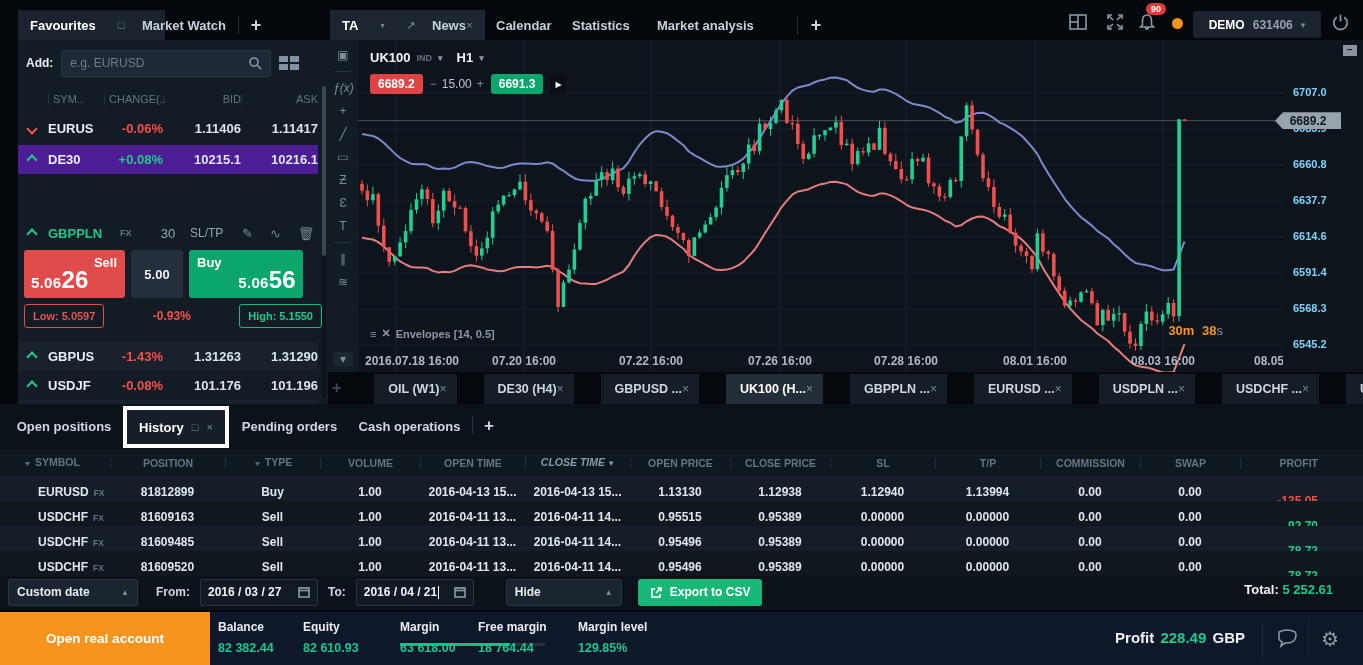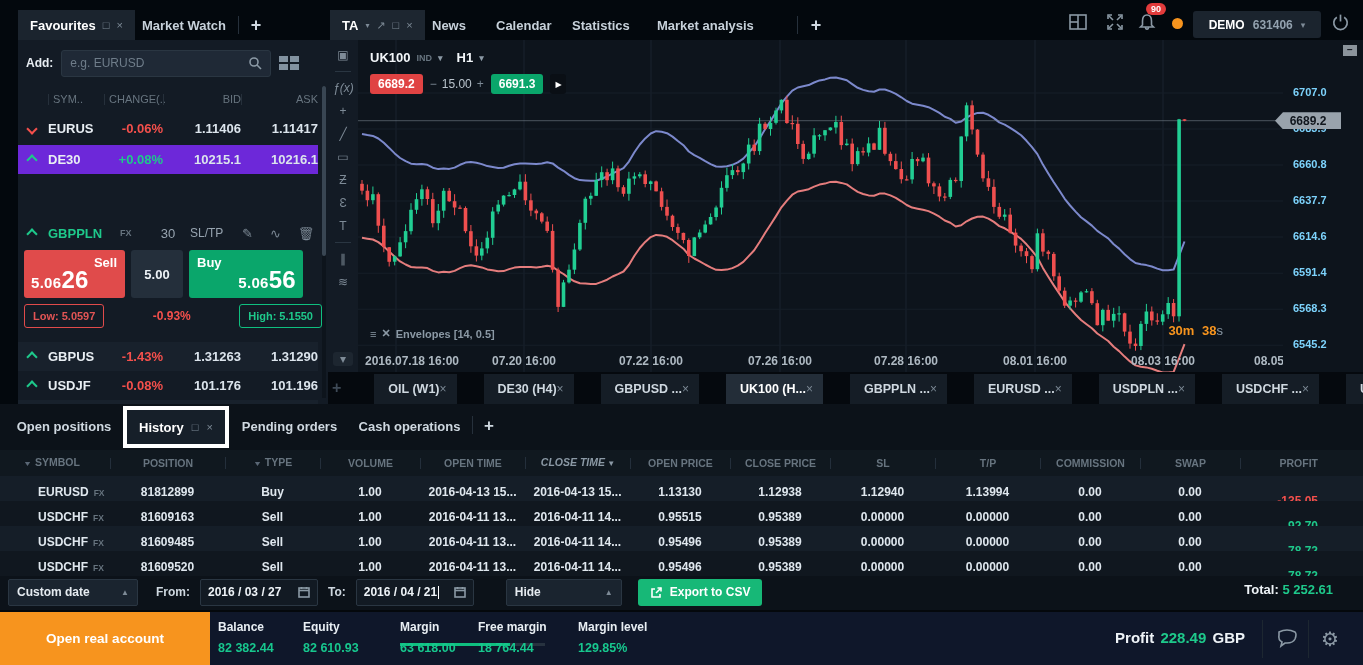--- a/index.html
+++ b/index.html
@@ -1,19 +1,19 @@
 <!DOCTYPE html>
 <html><head>
 <meta charset="utf-8">
 <style>
   html,body{margin:0;padding:0;background:#000;}
   #app{position:relative;width:1363px;height:665px;background:#03080d;overflow:hidden;
        font-family:"Liberation Sans",sans-serif;color:#dbe4ec;font-size:12px;}
   
-  .toptab{position:absolute;top:10px;height:30px;display:flex;align-items:center;gap:7px;
+  .toptab{position:absolute;top:10px;height:30px;display:flex;align-items:center;gap:22px;
           padding:0 12px;font-weight:bold;color:#c7d1da;font-size:13px;cursor:default;}
   .toptab.active{background:#1b242e;color:#fff;}
   .tab-ctl{color:#7d8a96;font-weight:normal;font-size:11px;}
   .vdiv{position:absolute;top:16px;width:1px;height:18px;background:#26303b;}
   .plusbtn{position:absolute;top:10px;height:30px;width:32px;display:flex;align-items:center;
            justify-content:center;color:#cfd8e0;font-size:18px;font-weight:bold;}
   .ticon{position:absolute;top:12px;width:22px;height:22px;color:#8b99a5;}
   .badge{position:absolute;background:#e23b3b;color:#fff;font-size:9px;font-weight:bold;
          border-radius:8px;padding:1px 5px;}
   #demo-pill{position:absolute;left:1193px;top:11px;width:128px;height:27px;background:#1b242e;
@@ -262,21 +262,21 @@
     <div id="wl-scroll">
         <div id="wl-thumb"></div>
       </div>
   <div class="wl-row wl-grid" style="top: 74px;">
         <span><span class="chev down neg"></span></span>
         <span class="sym">EURUS</span>
         <span class="r neg">-0.06%</span>
         <span class="r">1.11406</span>
         <span class="r">1.11417</span>
       </div>
-      <div class="wl-row wl-grid" style="top: 105px; background: #6d28d9;">
+      <div class="wl-row wl-grid" style="top: 105px; background: #4c1d95;">
         <span><span class="chev up pos"></span></span>
         <span class="sym">DE30</span>
         <span class="r pos">+0.08%</span>
         <span class="r">10215.1</span>
         <span class="r">10216.1</span>
       </div>
       <div class="wl-row wl-grid" style="top: 302px; background: rgb(24, 33, 44);">
         <span><span class="chev up pos"></span></span>
         <span class="sym">GBPUS</span>
         <span class="r neg">-1.43%</span>

